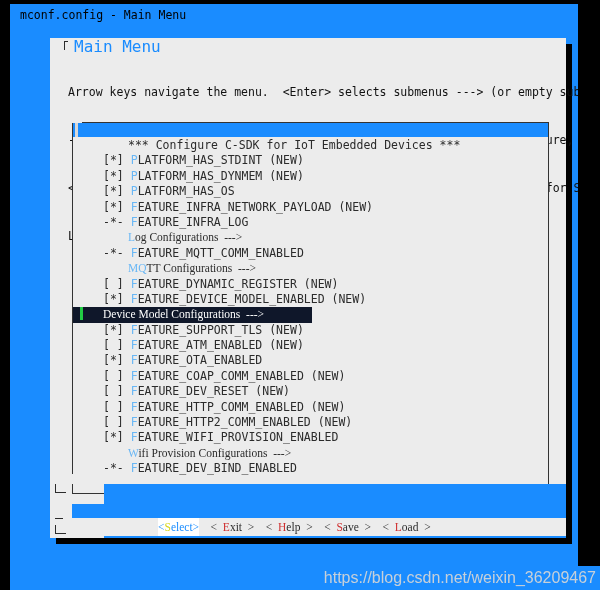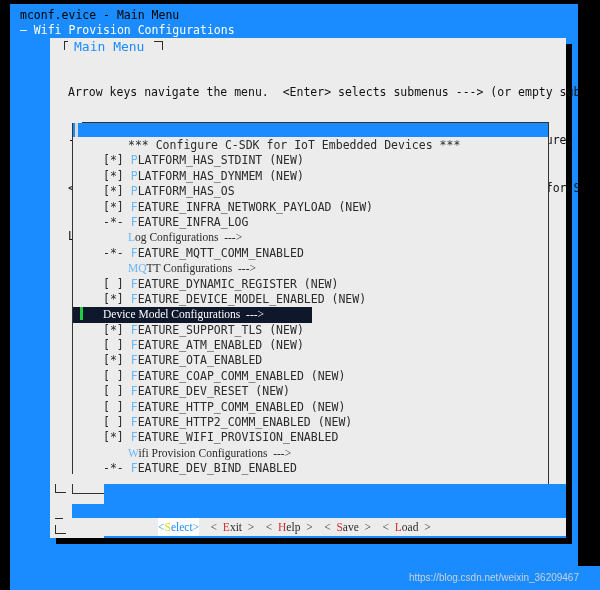--- a/index.html
+++ b/index.html
@@ -66,21 +66,21 @@
     left: 46px;
     top: 40px;
     width: 516px;
     height: 500px;
     background: #000000;
   }
   #dlg-title {
     position: absolute;
     left: 18px;
     top: 2px;
-    font-size: 13px;
+    font-size: 16px;
     line-height: 14px;
     color: #1a8cff;
     white-space: pre;
     background: #ececec;
     padding: 0 6px;
     z-index: 4;
   }
   #dlg-corner {
     position: absolute;
     left: 104px;
@@ -249,45 +249,44 @@
     border-style: solid;
     border-width: 0;
     z-index: 5;
   }
   #dlgb1 { left: 5px; top: 446px; width: 10px; height: 8px; border-left-width: 1px; border-bottom-width: 1px; }
   #dlgb2 { left: 5px; top: 480px; width: 8px;  height: 0px; border-top-width: 1px; }
   #dlgb3 { left: 5px; top: 487px; width: 10px; height: 8px; border-left-width: 1px; border-bottom-width: 1px; }
 
   #watermark {
     position: absolute;
-    right: 21px;
+    right: 4px;
     bottom: 6px;
-    font-size: 10px;
+    font-size: 16px;
     line-height: 12px;
     color: #d6d6d6;
     font-family: "Liberation Sans", sans-serif;
     white-space: pre;
     opacity: 0.92;
     padding-left: 44px;
   }
 </style>
 </head>
 <body>
 
 <div id="screen">
 
   <div class="blk" id="blk-left"></div>
   <div class="blk" id="blk-top"></div>
   <div class="blk" id="blk-right"></div>
   <div class="blk" id="blk-bottom"></div>
 
   <div id="terminal">
 
-    <div class="ttl" id="title1">mconf.evice - Main Menu</div>
-    <div class="ttl" id="title2">— Wifi Provision Configurations</div>
+    <div class="ttl" id="title1">mconf.config - Main Menu</div>
 
     <div id="dialog-shadow"></div>
 
     <div id="dialog">
 
       <div id="dlg-corner-l"></div>
       <div id="dlg-corner"></div>
       <div id="dlg-title">Main Menu</div>
 
       <div id="help-text">

